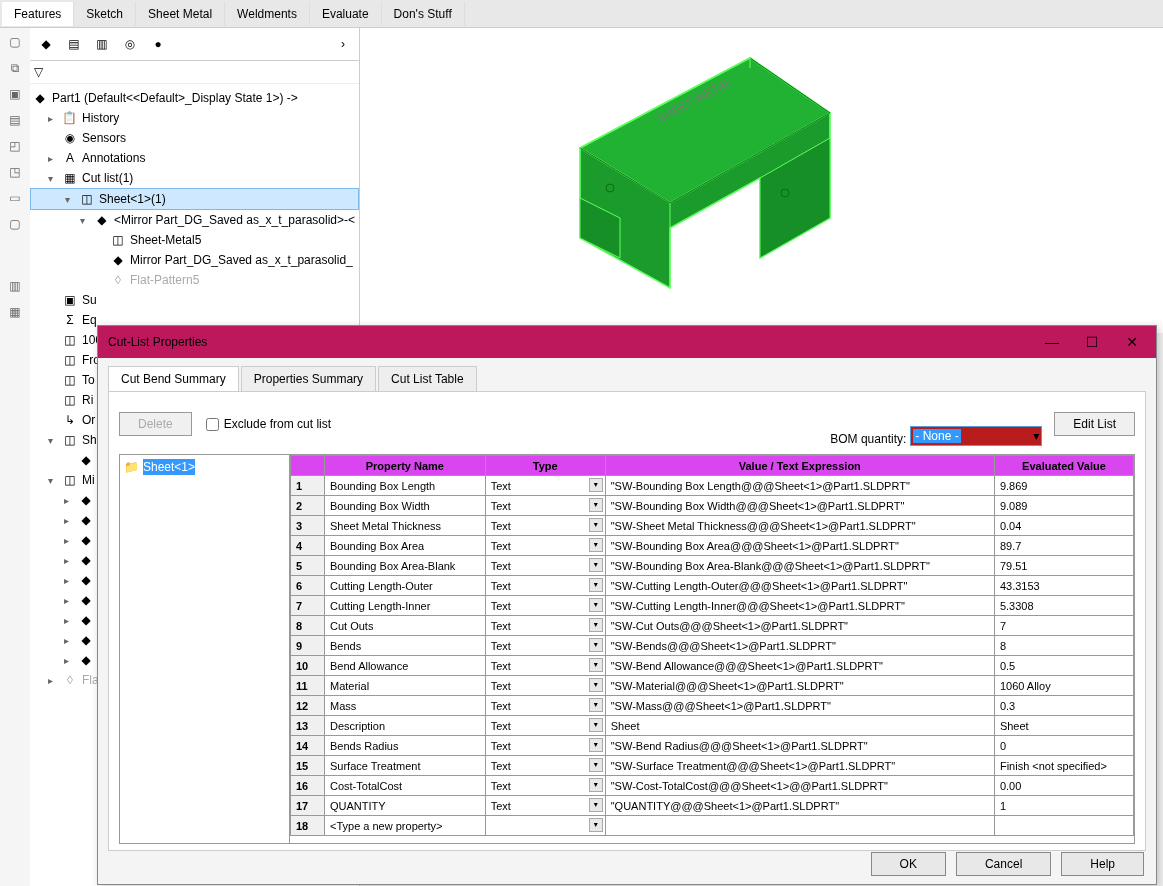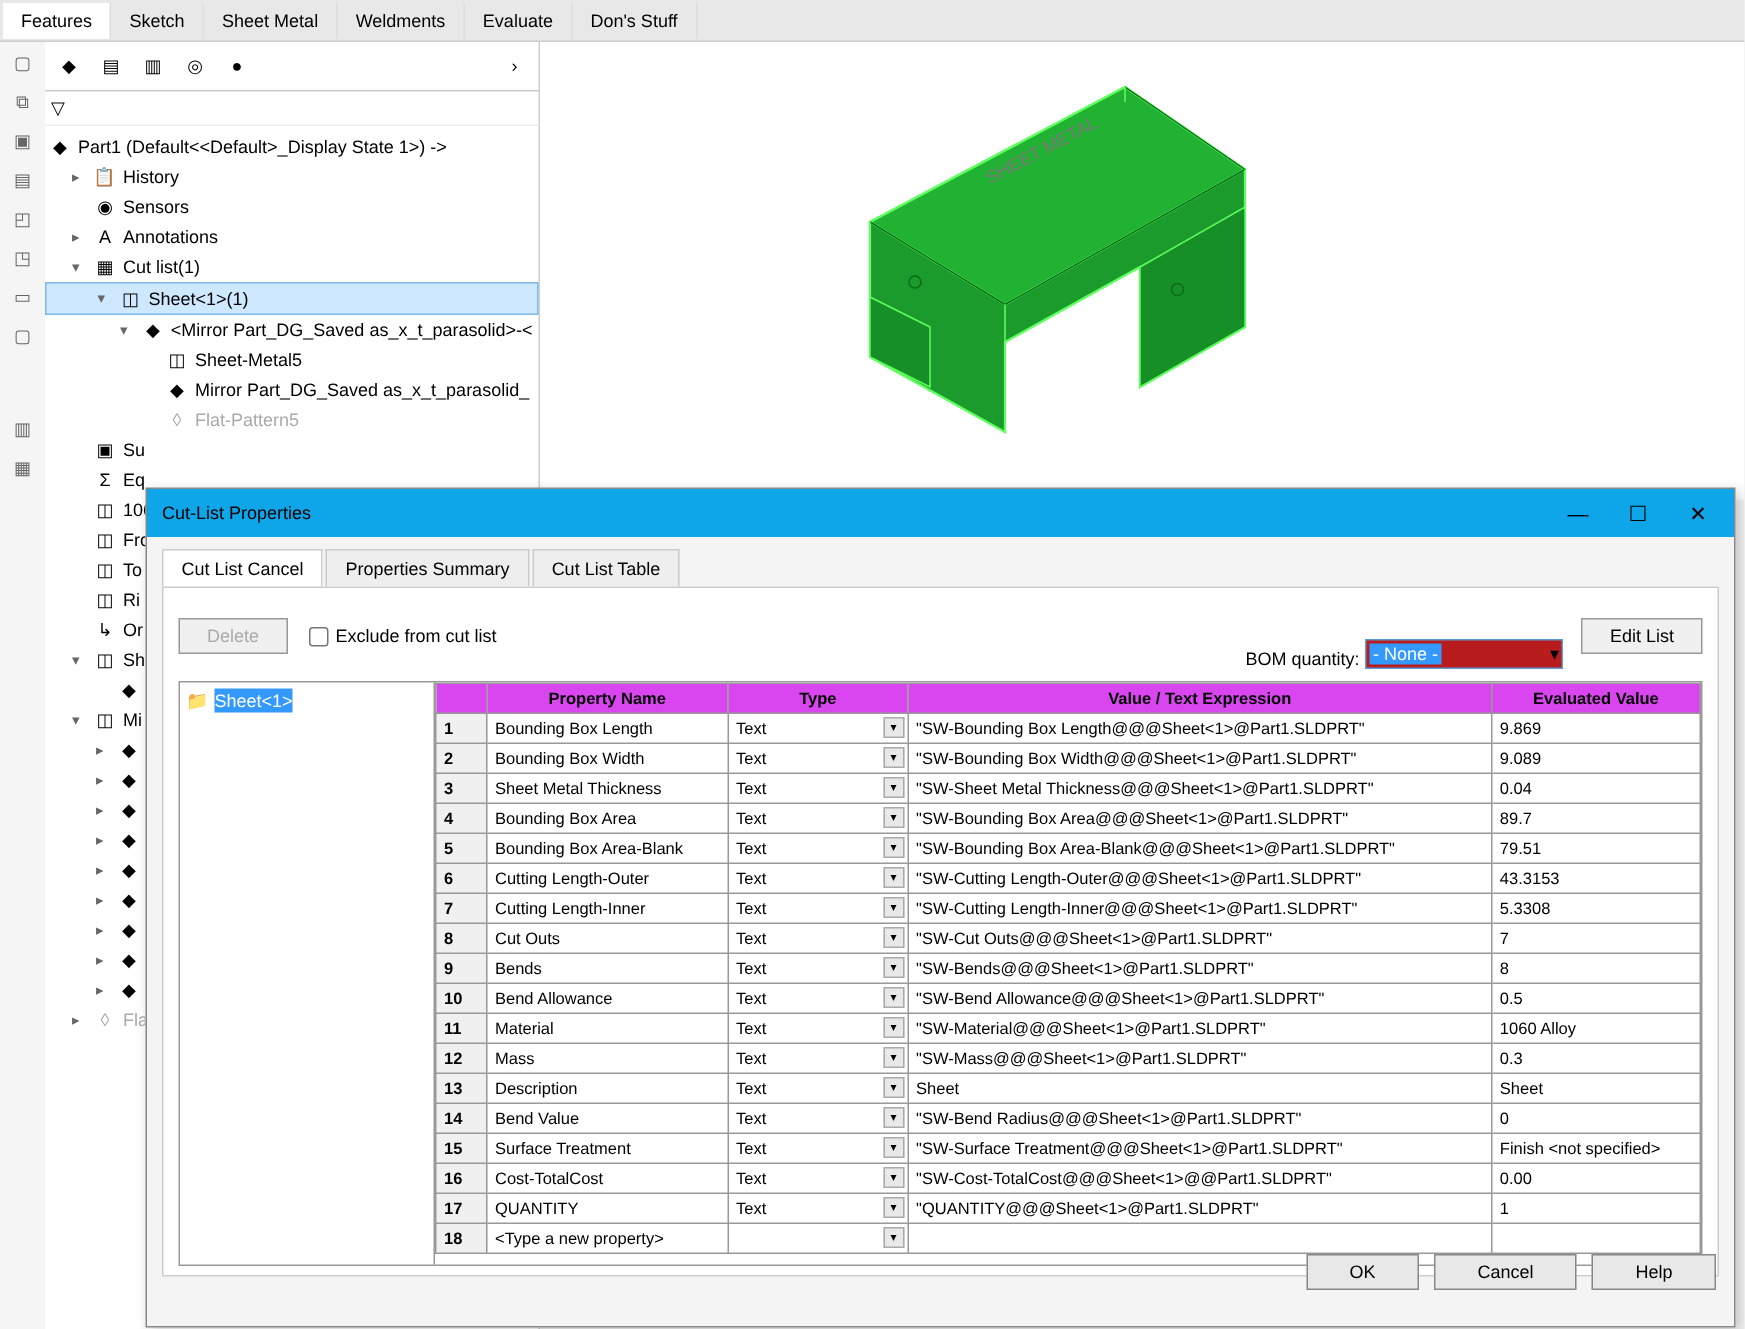--- a/index.html
+++ b/index.html
@@ -30,21 +30,21 @@
 .indent-1 { padding-left: 18px; }
 .indent-2 { padding-left: 34px; }
 .indent-3 { padding-left: 50px; }
 .indent-4 { padding-left: 66px; }
 .grayed { color: #aaa; }
 
 .viewport { position: absolute; left: 360px; top: 28px; right: 0; height: 305px; background: #fff; }
 .model { position: absolute; left: 120px; top: 0; width: 380px; height: 300px; }
 
 .dialog { position: absolute; left: 97px; top: 325px; width: 1060px; height: 560px; background: #f4f4f4; border: 1px solid #888; box-shadow: 2px 2px 8px rgba(0,0,0,0.2); }
-.dlg-title { display: flex; align-items: center; justify-content: space-between; padding: 6px 10px; background: #0ea5e9; }
+.dlg-title { display: flex; align-items: center; justify-content: space-between; padding: 6px 10px; background: #be185d; }
 .dlg-title-text { font-size: 12px; }
 .dlg-controls { display: flex; gap: 12px; }
 .dlg-ctrl { width: 28px; height: 20px; display: flex; align-items: center; justify-content: center; cursor: pointer; font-size: 14px; }
 
 .dlg-tabs { display: flex; padding: 8px 10px 0 10px; gap: 2px; }
 .dlg-tab { padding: 5px 12px; background: #eee; border: 1px solid #ccc; border-bottom: none; cursor: pointer; }
 .dlg-tab.active { background: #fff; }
 
 .dlg-body { background: #fff; margin: 0 10px; border: 1px solid #ccc; padding: 10px; height: 460px; position: relative; }
 
@@ -64,21 +64,21 @@
 .gs-row { display: flex; align-items: center; gap: 4px; }
 .gs-item { background: #3399ff; color: #fff; padding: 1px 0; }
 .grid-main { flex: 1; overflow: auto; }
 .props-table { border-collapse: collapse; width: 100%; }
 .props-table th, .props-table td { border: 1px solid #999; padding: 2px 5px; text-align: left; height: 20px; font-size: 11px; }
 .props-table th { background: #d946ef; text-align: center; font-weight: bold; }
 .row-num { width: 34px; text-align: center; background: #f0f0f0; font-weight: bold; }
 .type-cell { width: 120px; position: relative; }
 .drop-arrow { position: absolute; right: 2px; top: 2px; width: 14px; height: 14px; background: #e8e8e8; border: 1px solid #aaa; text-align: center; line-height: 12px; font-size: 8px; }
 
-.dlg-footer { position: absolute; right: 12px; bottom: 24px; display: flex; gap: 10px; }
+.dlg-footer { position: absolute; right: 12px; bottom: 8px; display: flex; gap: 10px; }
 .footer-btn { padding: 4px 28px; border: 1px solid #888; background: #e8e8e8; cursor: pointer; }
 </style>
 </head>
 <body>
 
 <div class="top-tabs">
   <div class="top-tab active">Features</div>
   <div class="top-tab">Sketch</div>
   <div class="top-tab">Sheet Metal</div>
   <div class="top-tab">Weldments</div>
@@ -293,21 +293,21 @@
 <div class="dialog">
   <div class="dlg-title">
     <span class="dlg-title-text">Cut-List Properties</span>
     <div class="dlg-controls">
       <div class="dlg-ctrl">—</div>
       <div class="dlg-ctrl">☐</div>
       <div class="dlg-ctrl">✕</div>
     </div>
   </div>
   <div class="dlg-tabs">
-    <div class="dlg-tab active">Cut List Cancel</div>
+    <div class="dlg-tab active">Cut Bend Summary</div>
     <div class="dlg-tab">Properties Summary</div>
     <div class="dlg-tab">Cut List Table</div>
   </div>
   <div class="dlg-body">
     <div class="dlg-toprow">
       <div class="dlg-left">
         <div class="btn disabled">Delete</div>
         <label class="chk-wrap">
           <input type="checkbox" style="">
           <span>Exclude from cut list</span>
@@ -430,21 +430,21 @@
               </tr>
               <tr>
                 <td class="row-num">13</td>
                 <td>Description</td>
                 <td class="type-cell">Text<span class="drop-arrow">▾</span></td>
                 <td>Sheet</td>
                 <td>Sheet</td>
               </tr>
               <tr>
                 <td class="row-num">14</td>
-                <td>Bend Value</td>
+                <td>Bends Radius</td>
                 <td class="type-cell">Text<span class="drop-arrow">▾</span></td>
                 <td>"SW-Bend Radius@@@Sheet&lt;1&gt;@Part1.SLDPRT"</td>
                 <td>0</td>
               </tr>
               <tr>
                 <td class="row-num">15</td>
                 <td>Surface Treatment</td>
                 <td class="type-cell">Text<span class="drop-arrow">▾</span></td>
                 <td>"SW-Surface Treatment@@@Sheet&lt;1&gt;@Part1.SLDPRT"</td>
                 <td>Finish &lt;not specified&gt;</td>

